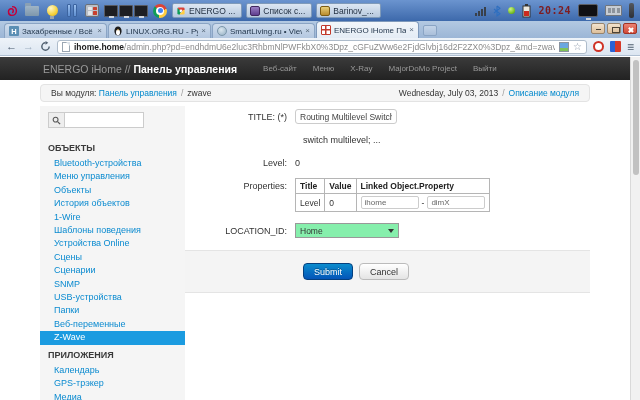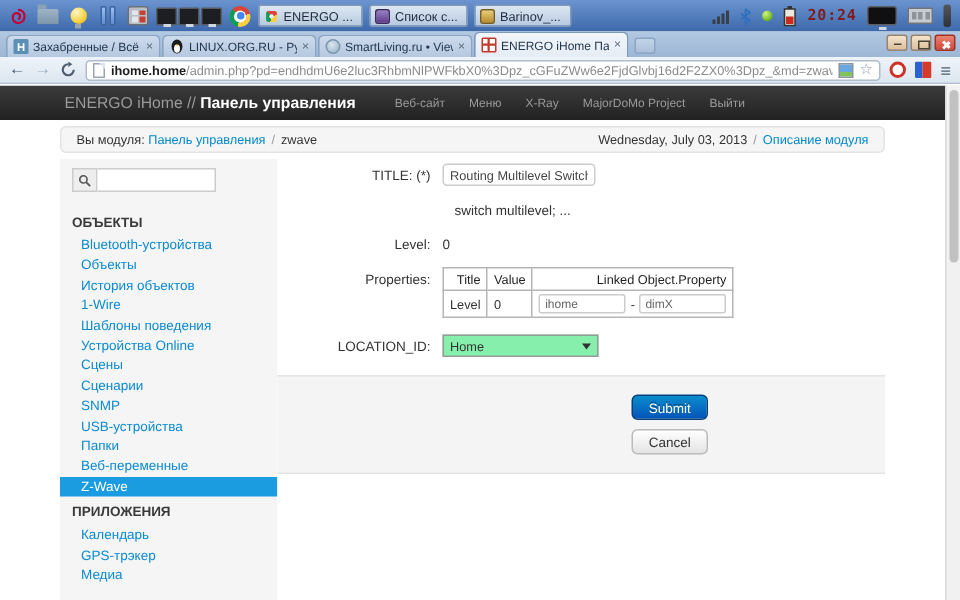--- a/index.html
+++ b/index.html
@@ -127,29 +127,29 @@
   .frow { display:flex; align-items:flex-start; }
   .flabel { width:110px; flex:0 0 auto; text-align:right; padding-right:8px; padding-top:3px; color:#333; }
   .txtinput { width:102px; height:15px; border:1px solid #ccc; border-radius:3px; font-size:8.5px;
     padding:0 4px; color:#444; font-family:"Liberation Sans", sans-serif; }
   .desc { margin:11px 0 0 118px; color:#333; }
   .lvlval { padding-top:3px; }
   .row-level { margin-top:13px; }
   .row-props { margin-top:10px; }
   .props-table { border-collapse:collapse; font-size:8.5px; }
   .props-table th, .props-table td { border:1px solid #b5b5b5; padding:2px 4px; text-align:left; vertical-align:middle; }
-  .props-table th { font-weight:normal; color:#222;text-align:right; }
+  .props-table th { font-weight:bold; color:#222; }
   .cell-inline { display:flex; align-items:center; gap:3px; }
   .miniinput { width:58px; height:13px; border:1px solid #ccc; border-radius:2px; font-size:8px; padding:0 3px; color:#666; }
   .row-loc { margin-top:11px; }
   .selectbox { width:104px; height:15px; border:1px solid #999; background:#86efac; display:flex;
     align-items:center; justify-content:space-between; padding:0 4px; font-size:8.5px; color:#333; }
   .caret { width:0; height:0; border-left:3px solid transparent; border-right:3px solid transparent; border-top:4px solid #333; }
   .actions { margin-top:12px; background:#f4f4f4; border-top:1px solid #e4e4e4; border-bottom:1px solid #e4e4e4;
-    padding:12px 0 12px 118px; display:flex; gap:6px; align-items:center;flex-direction:column; }
+    padding:12px 0 12px 118px; display:flex; gap:6px; align-items:center; }
   .btn { font-size:9px; height:17px; padding:0 10px; border-radius:4px; cursor:pointer; font-family:"Liberation Sans", sans-serif; }
   .btn-primary { background:linear-gradient(#0a8ccd,#0455b8); color:#fff; border:1px solid #05407e; text-shadow:0 -1px 0 rgba(0,0,0,0.3); }
   .btn-default { background:linear-gradient(#fff,#e4e4e4); color:#333; border:1px solid #bbb; }
 
   svg { display:block; }
 </style>
 </head>
 <body>
 
 <div class="screen">
@@ -324,20 +324,21 @@
             <span class="searchaddon">
               <svg width="9" height="9" viewBox="0 0 10 10">
                   <circle cx="4" cy="4" r="2.7" fill="none" stroke="#555" stroke-width="1.2"></circle>
                   <line x1="6.2" y1="6.2" x2="9" y2="9" stroke="#555" stroke-width="1.4"></line>
                 </svg>
             </span>
             <input class="searchinput" type="text" style="">
           </div>
           <div class="sideheader">ОБЪЕКТЫ</div>
           <a class="sitem">Bluetooth-устройства</a>
+          <a class="sitem">Меню управления</a>
           <a class="sitem">Объекты</a>
           <a class="sitem">История объектов</a>
           <a class="sitem">1-Wire</a>
           <a class="sitem">Шаблоны поведения</a>
           <a class="sitem">Устройства Online</a>
           <a class="sitem">Сцены</a>
           <a class="sitem">Сценарии</a>
           <a class="sitem">SNMP</a>
           <a class="sitem">USB-устройства</a>
           <a class="sitem">Папки</a>

